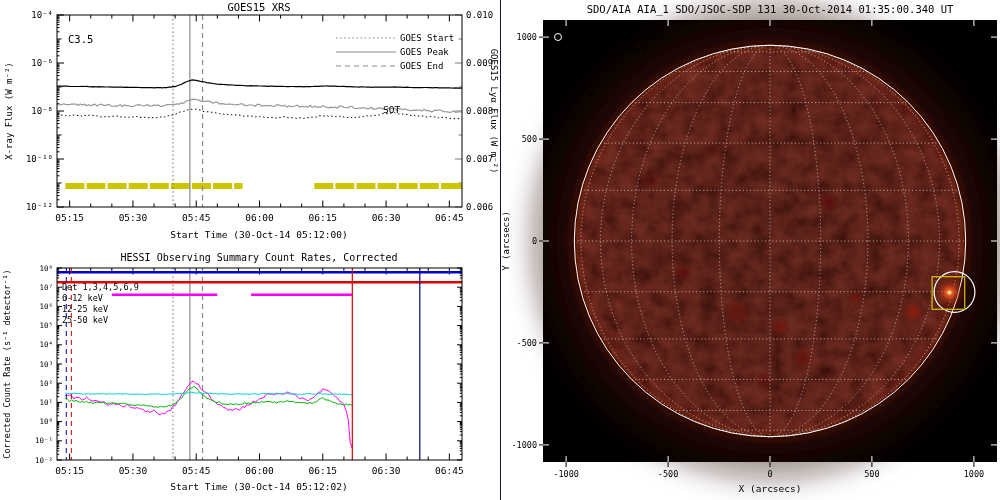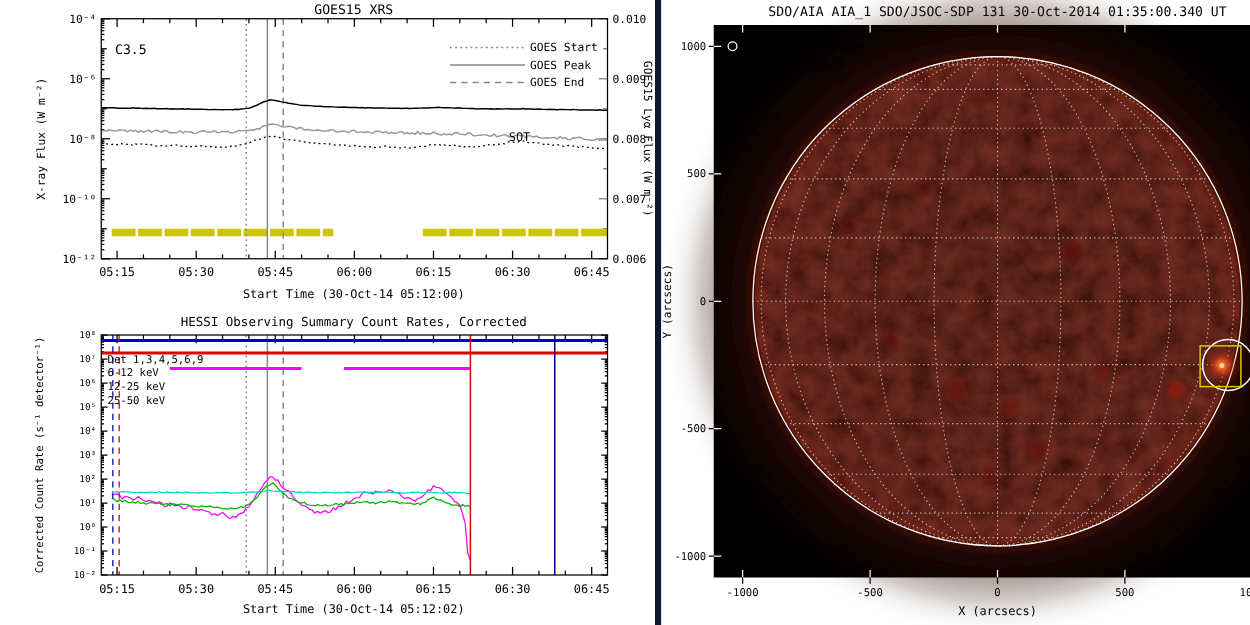--- a/index.html
+++ b/index.html
@@ -1,18 +1,18 @@
 <!DOCTYPE html>
 <html><head>
 <meta charset="utf-8">
 <style>
   html,body{margin:0;padding:0;background:#fff;width:1000px;height:500px;overflow:hidden;}
   #app{display:flex;width:1000px;height:500px;font-family:"DejaVu Sans Mono",monospace;}
-  .left-col{width:500px;height:500px;padding-left:24px;}
-  .right-col{width:500px;height:500px;box-sizing:border-box;border-left:5px solid #0f172a;}
+  .left-col{width:500px;height:500px;}
+  .right-col{width:500px;height:500px;box-sizing:border-box;border-left:1px solid #0f172a;}
   svg{display:block;}
   svg text{font-family:"DejaVu Sans Mono",monospace;fill:#000;}
   .ax{stroke:#000;stroke-width:1;}
   .frame{fill:none;stroke:#000;stroke-width:1;}
 </style>
 </head>
 <body>
 
 <div id="app">
   <div class="left-col">

